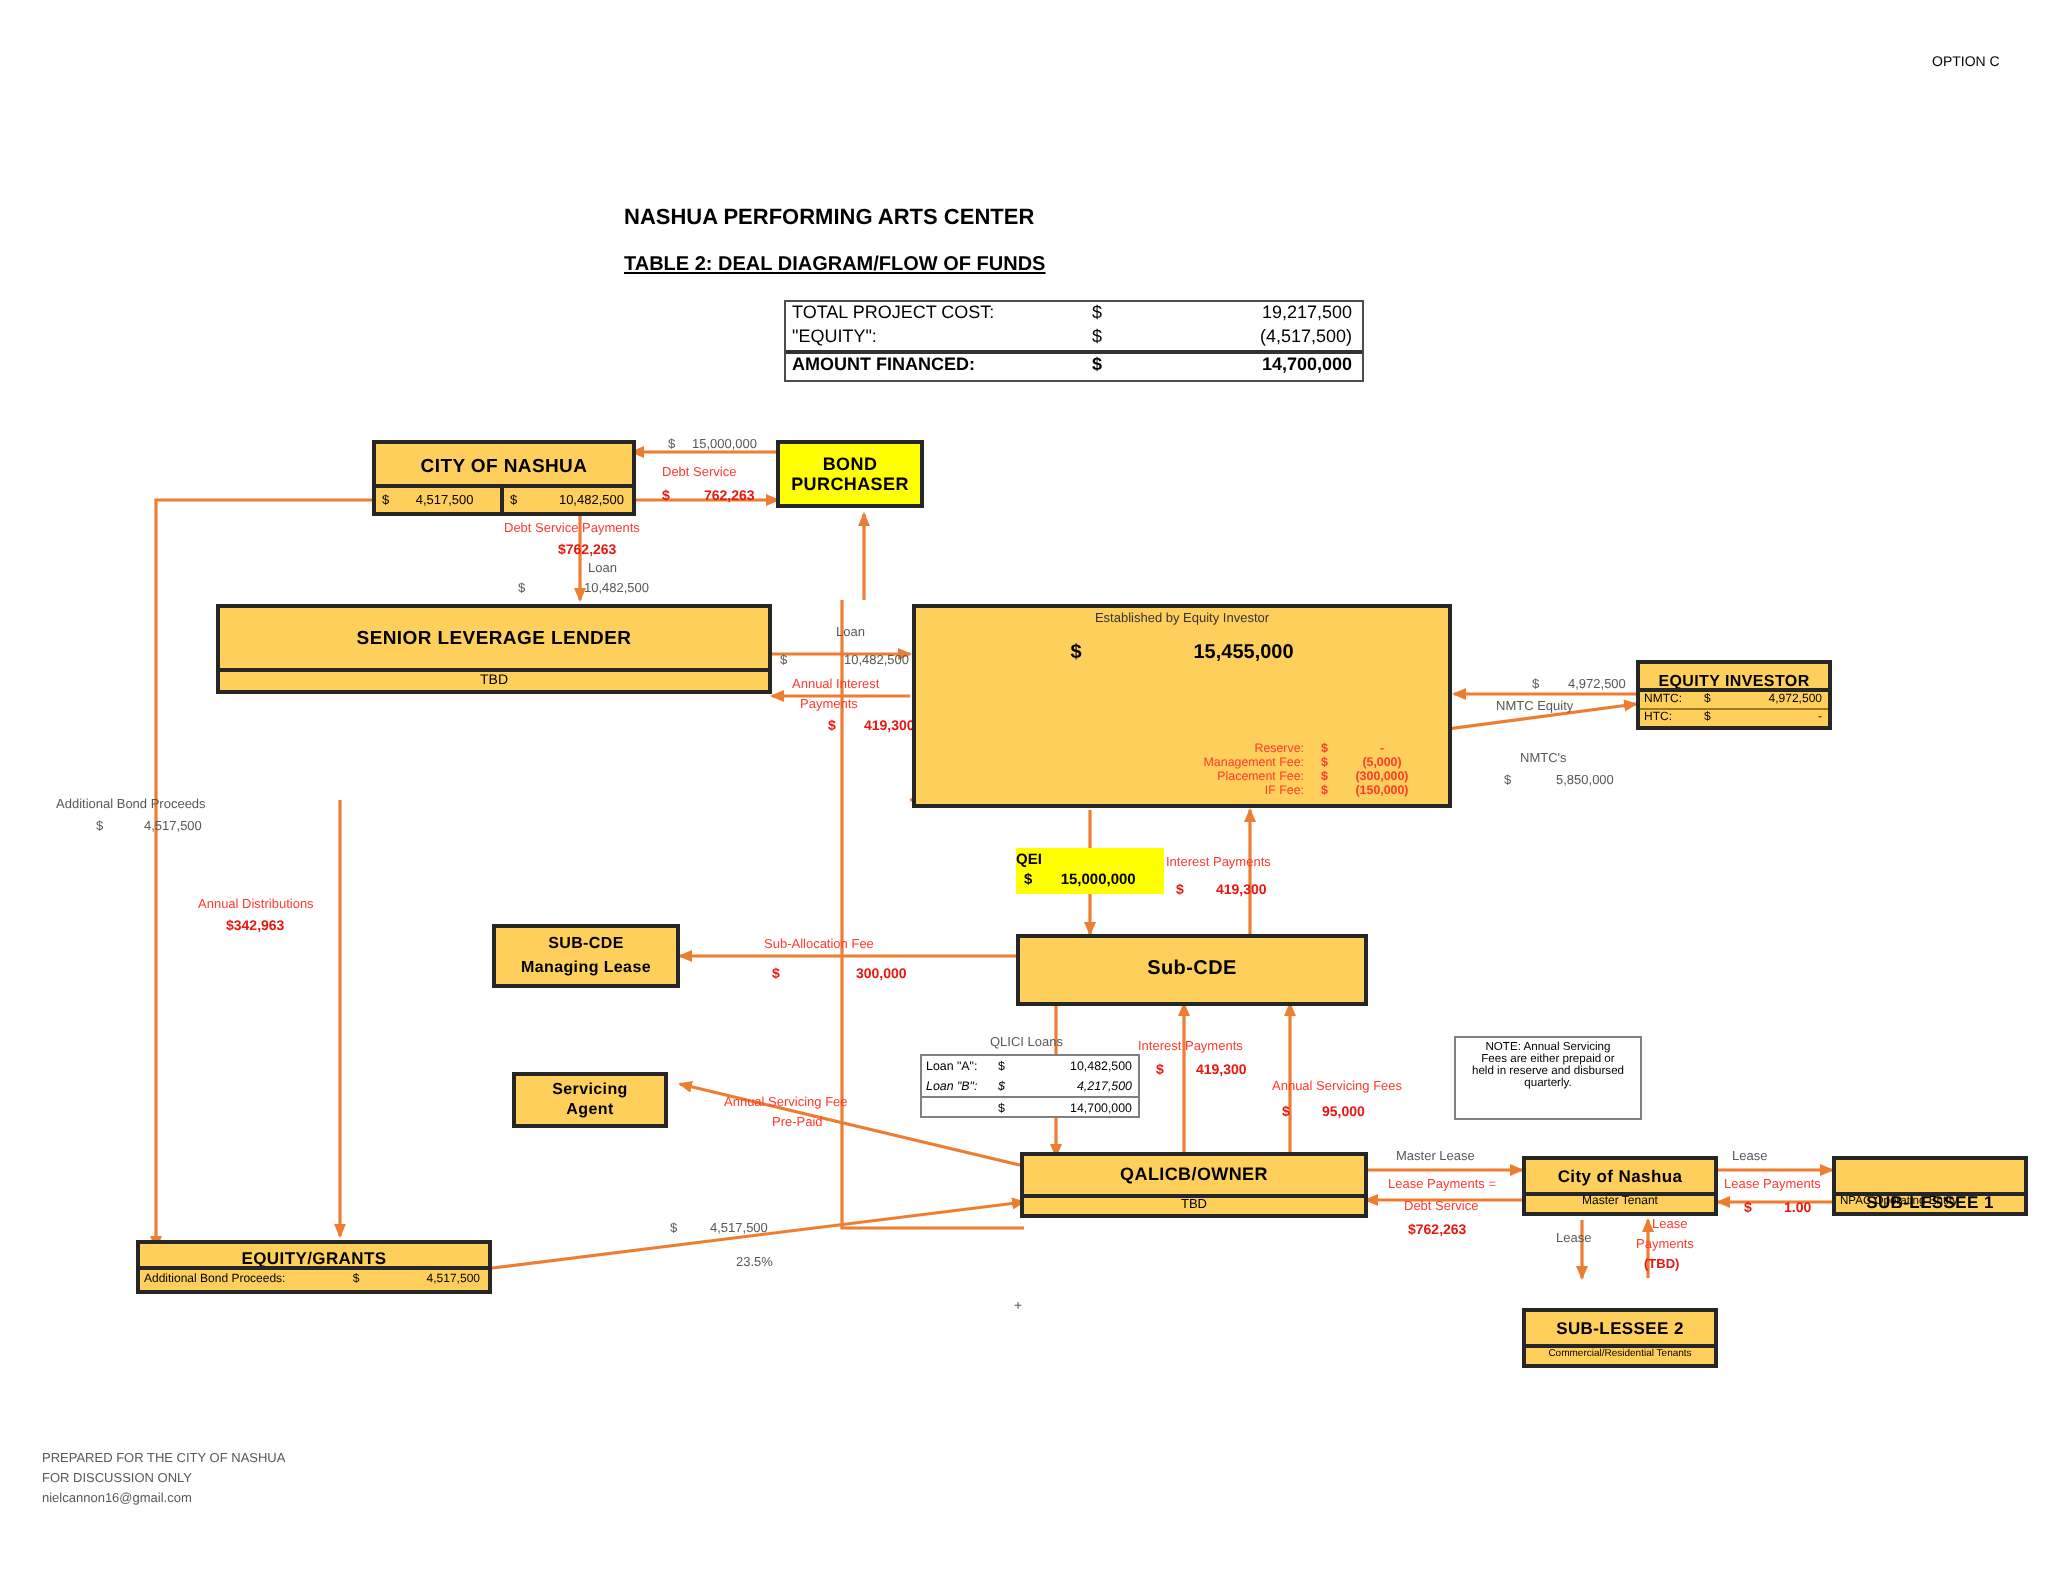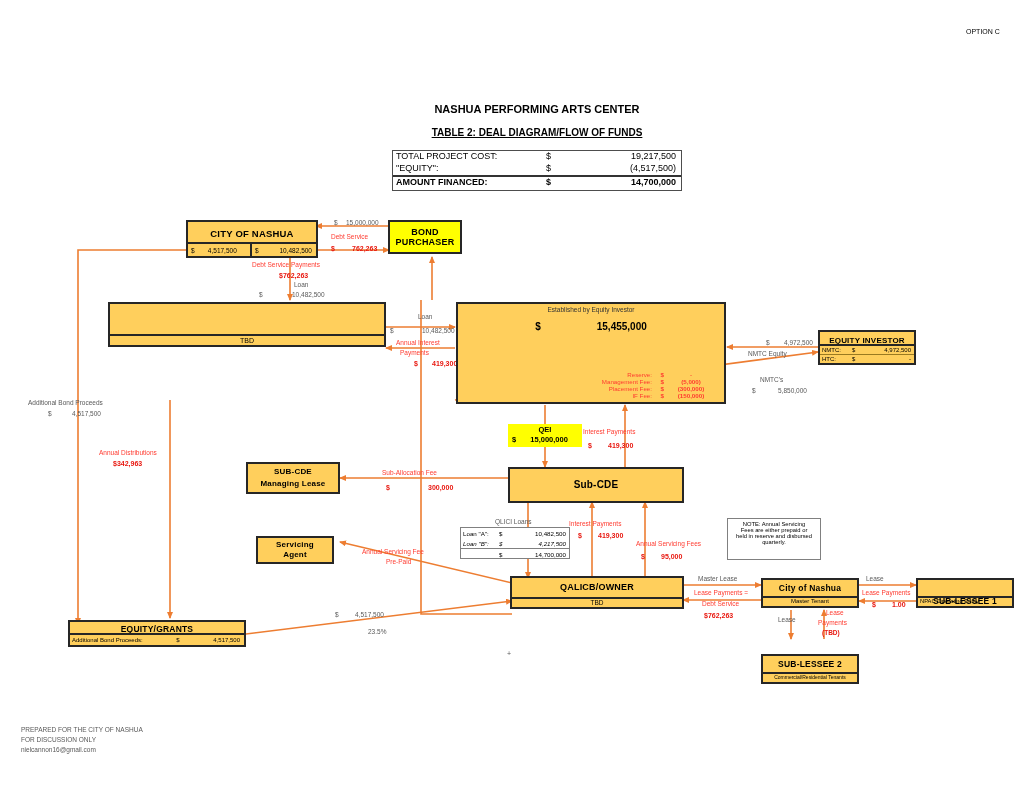--- a/index.html
+++ b/index.html
@@ -3,21 +3,21 @@
 <meta charset="utf-8">
 <style>
   html,body{margin:0;padding:0;background:#ffffff;}
   body{width:1024px;height:791px;position:relative;overflow:hidden;
        font-family:"Liberation Sans","DejaVu Sans",sans-serif;color:#000;}
   
   .t{position:absolute;white-space:nowrap;line-height:1.05;}
   .gray{color:#595959;}
   .red{color:#ff3b30;}
   .redb{color:#e8170f;font-weight:bold;}
-  .c{text-align:center;}
+  .c{text-align:left;}
   
   .box{position:absolute;background:#ffcf5c;border:2px solid #262626;
        box-sizing:border-box;}
   .box .hdr{font-weight:bold;text-align:center;letter-spacing:.2px;}
   .box .sub{text-align:center;}
   .rowline{border-top:2px solid #262626;}
   .yellow{background:#ffff00;border:2px solid #262626;}
   .plainbox{background:#ffffff;border:1px solid #808080;box-sizing:border-box;
             position:absolute;}
   
@@ -144,20 +144,21 @@
 <div class="t redb" style="left:331px;top:245px;font-size:7px;">$</div>
 <div class="t redb" style="left:352px;top:245px;font-size:7px;">762,263</div>
 
 <div class="t red" style="left:252px;top:262px;font-size:6.5px;">Debt Service Payments</div>
 <div class="t redb" style="left:279px;top:272px;font-size:7px;">$762,263</div>
 <div class="t gray" style="left:294px;top:282px;font-size:6.5px;">Loan</div>
 <div class="t gray" style="left:259px;top:292px;font-size:6.5px;">$</div>
 <div class="t gray" style="left:292px;top:292px;font-size:6.5px;">10,482,500</div>
 
 <div class="box" style="left:108px;top:302px;width:278px;height:45px;">
+  <div class="hdr" style="font-size:9.5px;padding-top:10px;">SENIOR LEVERAGE LENDER</div>
   <div class="sub rowline" style="position:absolute;left:0;bottom:0;width:100%;height:11px;font-size:7px;padding-top:1px;box-sizing:border-box;">TBD</div>
 </div>
 
 <div class="t gray" style="left:418px;top:314px;font-size:6.5px;">Loan</div>
 <div class="t gray" style="left:390px;top:328px;font-size:6.5px;">$</div>
 <div class="t gray" style="left:422px;top:328px;font-size:6.5px;">10,482,500</div>
 <div class="t red" style="left:396px;top:340px;font-size:6.5px;">Annual Interest</div>
 <div class="t red" style="left:400px;top:350px;font-size:6.5px;">Payments</div>
 <div class="t redb" style="left:414px;top:360px;font-size:7px;">$</div>
 <div class="t redb" style="left:432px;top:360px;font-size:7px;">419,300</div>

